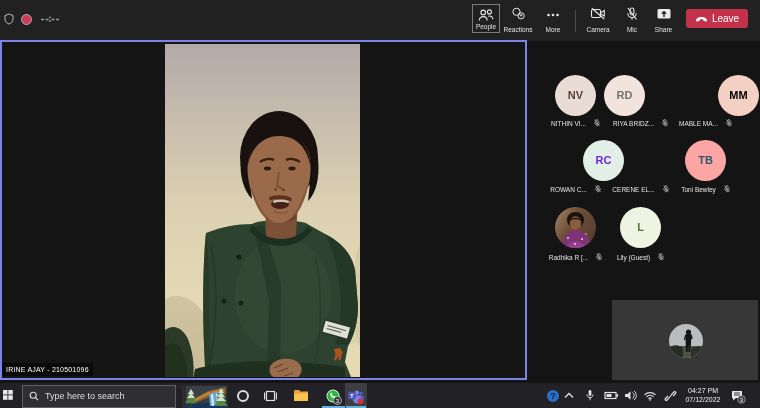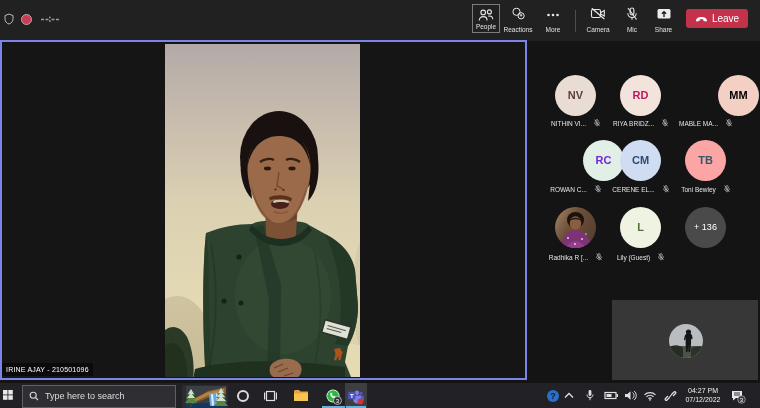--- a/index.html
+++ b/index.html
@@ -175,27 +175,25 @@
     <path d="M109 321 l9 -4 M113 325 l10 -4 M119 329 l9 -3" stroke="#6b442c" stroke-width="1.1" fill="none"></path>
 
     <path d="M0 333 L0 283 C8 277 16 280 22 290 C27 300 30 318 28 333 Z" fill="#2b3a26"></path>
     <path d="M0 299 C6 294 13 296 17 303 C21 311 23 324 22 333 L0 333 Z" fill="#22301e"></path>
   </g>
     </svg>
 
   <div class="abs" id="namechip">IRINE AJAY - 210501096</div>
 
   <div class="bub" style="left:555px; top:75px;  background:#e9dcd4; color:#5d4037;">NV</div>
-  <div class="bub" style="left:620px; top:75px;  background:#f3e3dd; color:#be185d;">RD</div>
+  <div class="bub" style="left:604px; top:75px;  background:#f3e3dd; color:#737373;">RD</div>
   <div class="bub" style="left:718px; top:75px;  background:#f3cfc4; color:#000000;">MM</div>
   <div class="bub" style="left:583px; top:140px; background:#e1efe7; color:#6d28d9;">RC</div>
-  <div class="bub" style="left:620px; top:140px; background:#cfdcf2; color:#2d4a73;">CM</div>
   <div class="bub" style="left:685px; top:140px; background:#fca5a5; color:#33566b;">TB</div>
   <div class="bub" style="left:620px; top:207px; background:#eef3e2; color:#55713d;">L</div>
-  <div class="bub" style="left:685px; top:207px; background:#4a4a4a; color:#fff; font-size:9px; font-weight:normal;">+ 136</div>
 
   <svg class="abs" style="left:555px; top:207px;" width="41" height="41" viewBox="0 0 41 41">
     <defs>
         <clipPath id="rc">
           <circle cx="20.5" cy="20.5" r="20.5"></circle>
         </clipPath>
       <linearGradient id="rbg" x1="0" y1="0" x2="1" y2=".6">
         <stop offset="0" stop-color="#a78a6a"></stop>
           <stop offset=".45" stop-color="#6f5039"></stop>
           <stop offset="1" stop-color="#584030"></stop>

